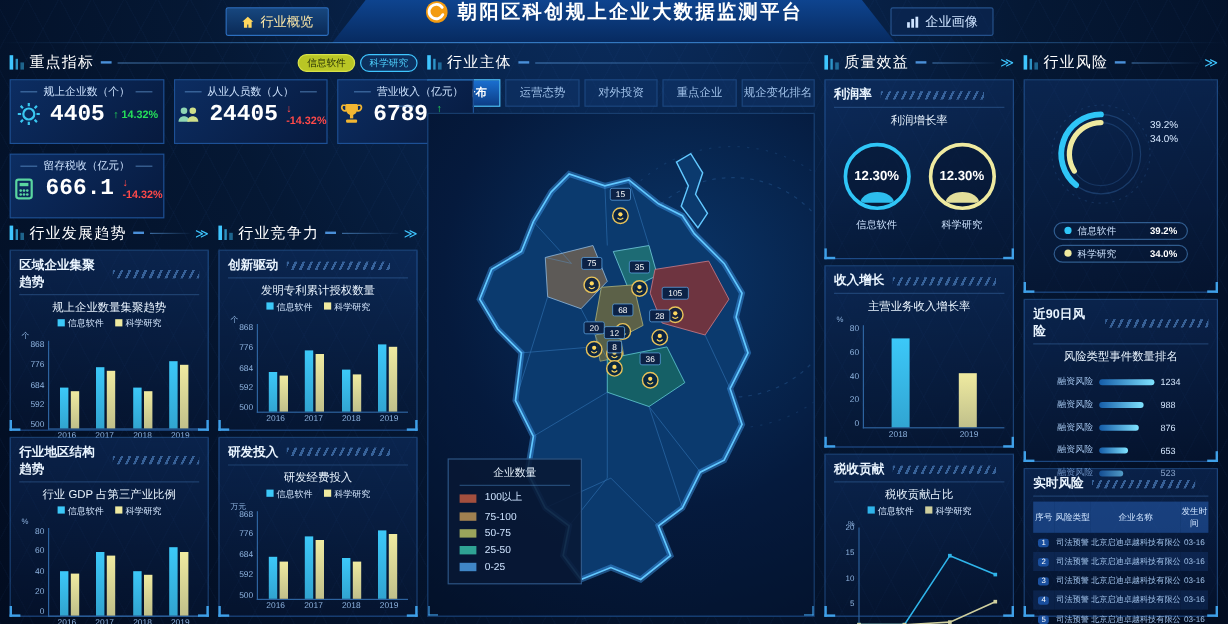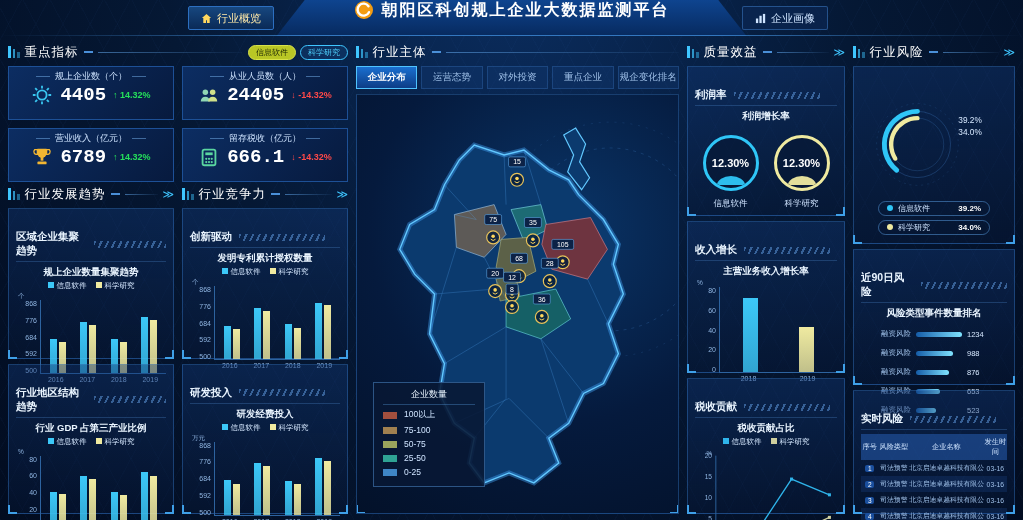--- a/index.html
+++ b/index.html
@@ -38,43 +38,43 @@
 .sec-bars i:nth-child(1){height:12px}.sec-bars i:nth-child(2){height:9px;opacity:.7}.sec-bars i:nth-child(3){height:6px;opacity:.45}
 .sec-title{font-size:12.5px;font-weight:normal;color:#fff;letter-spacing:1px;white-space:nowrap}
 .dash{width:9px;height:2px;background:#4a8fd8;margin:0 5px;flex:none}
 .hline{flex:1;height:1px;background:linear-gradient(90deg,rgba(100,170,240,.55),rgba(100,170,240,.04))}
 .sec-more{color:#3fc6ff;font-size:11px;margin-left:4px;cursor:pointer;flex:none}
 .tagrow{display:flex;gap:4px;margin-left:6px}
 .tag{font-size:8px;padding:1px 7px;border-radius:8px;cursor:pointer;white-space:nowrap}
 .tag-y{background:#b9c625;color:#1b2505;border:1px solid #d8e24a}
 .tag-b{border:1px solid #3fc6ff;color:#4fd2ff;background:rgba(20,70,130,.4)}
 
-.panel{position:relative;border:1px solid rgba(64,140,230,.35);margin-top:5px;padding:21px 7px;
+.panel{position:relative;border:1px solid rgba(64,140,230,.35);margin-top:5px;padding:5px 7px;
  background:linear-gradient(180deg,rgba(18,56,118,.42),rgba(8,26,60,.32));min-height:0}
 .panel::before,.panel::after{content:"";position:absolute;bottom:-1px;width:7px;height:7px;border-bottom:2px solid #3fa0e8}
 .panel::before{left:-1px;border-left:2px solid #3fa0e8}
 .panel::after{right:-1px;border-right:2px solid #3fa0e8}
 .ptitle{display:flex;align-items:center;gap:7px;font-size:10.5px;font-weight:bold;color:#eaf5ff;
  border-bottom:1px solid rgba(80,140,210,.3);padding-bottom:3px}
 .hatch{width:86px;height:7px;background:repeating-linear-gradient(115deg,rgba(100,160,230,.5) 0 2px,transparent 2px 6px)}
 .info{margin-left:auto;color:#7fb6e8;font-size:9px;cursor:pointer}
 
-.cards{display:grid;grid-template-columns:1fr 1fr;gap:8px;margin-top:5px;flex:none}
+.cards{display:grid;grid-template-columns:1fr 1fr 1fr;gap:8px;margin-top:5px;flex:none}
 .card{position:relative;height:54px;border:1px solid #1d5096;background:linear-gradient(135deg,#0c2d62,#071a3e)}
 .card-label{position:absolute;top:3px;left:0;right:0;text-align:center;font-size:9px;color:#cfe4ff}
 .card-label::before,.card-label::after{content:"";display:inline-block;width:14px;height:1px;background:rgba(120,180,240,.5);vertical-align:middle;margin:0 5px}
 .card-body{display:flex;align-items:center;justify-content:center;gap:7px;margin-top:17px}
 .card-value{font-size:19px;font-weight:bold;color:#fff;font-family:Liberation Mono, monospace}
 .card-delta{font-size:9px;font-weight:bold}
 .card-delta.up{color:#25e05a}.card-delta.down{color:#ff4949}
 .twocol{display:flex;gap:8px;flex:1;min-height:0}
 .twocol>.col{flex:1}
 .twocol .panel{flex:1}
 
-.ctitle{font-size:9.5px;font-weight:bold;text-align:center;color:#eaf5ff;margin:4px 0 2px}
+.ctitle{font-size:9.5px;font-weight:normal;text-align:center;color:#eaf5ff;margin:4px 0 2px}
 .clegend{display:flex;justify-content:center;gap:9px;font-size:7.5px;color:#d6e8ff;margin-bottom:2px}
 .clegend i{width:6px;height:6px;display:inline-block;margin-right:3px}
 .plotwrap{display:flex;position:relative;margin-top:9px}
 .unit{position:absolute;top:-8px;left:2px;font-size:6.5px;color:#8fb4e0}
 .yaxis{width:24px;display:flex;flex-direction:column;justify-content:space-between;align-items:flex-end;
  padding-right:3px;font-size:7px;color:#8fb4e0;line-height:1}
 .barsarea{flex:1;border-left:1px solid #2d639f;border-bottom:1px solid #2d639f;
  display:flex;justify-content:space-around;align-items:flex-end;padding:0 2px}
 .bgroup{display:flex;align-items:flex-end;gap:2px;height:100%}
 .bar{display:block}

